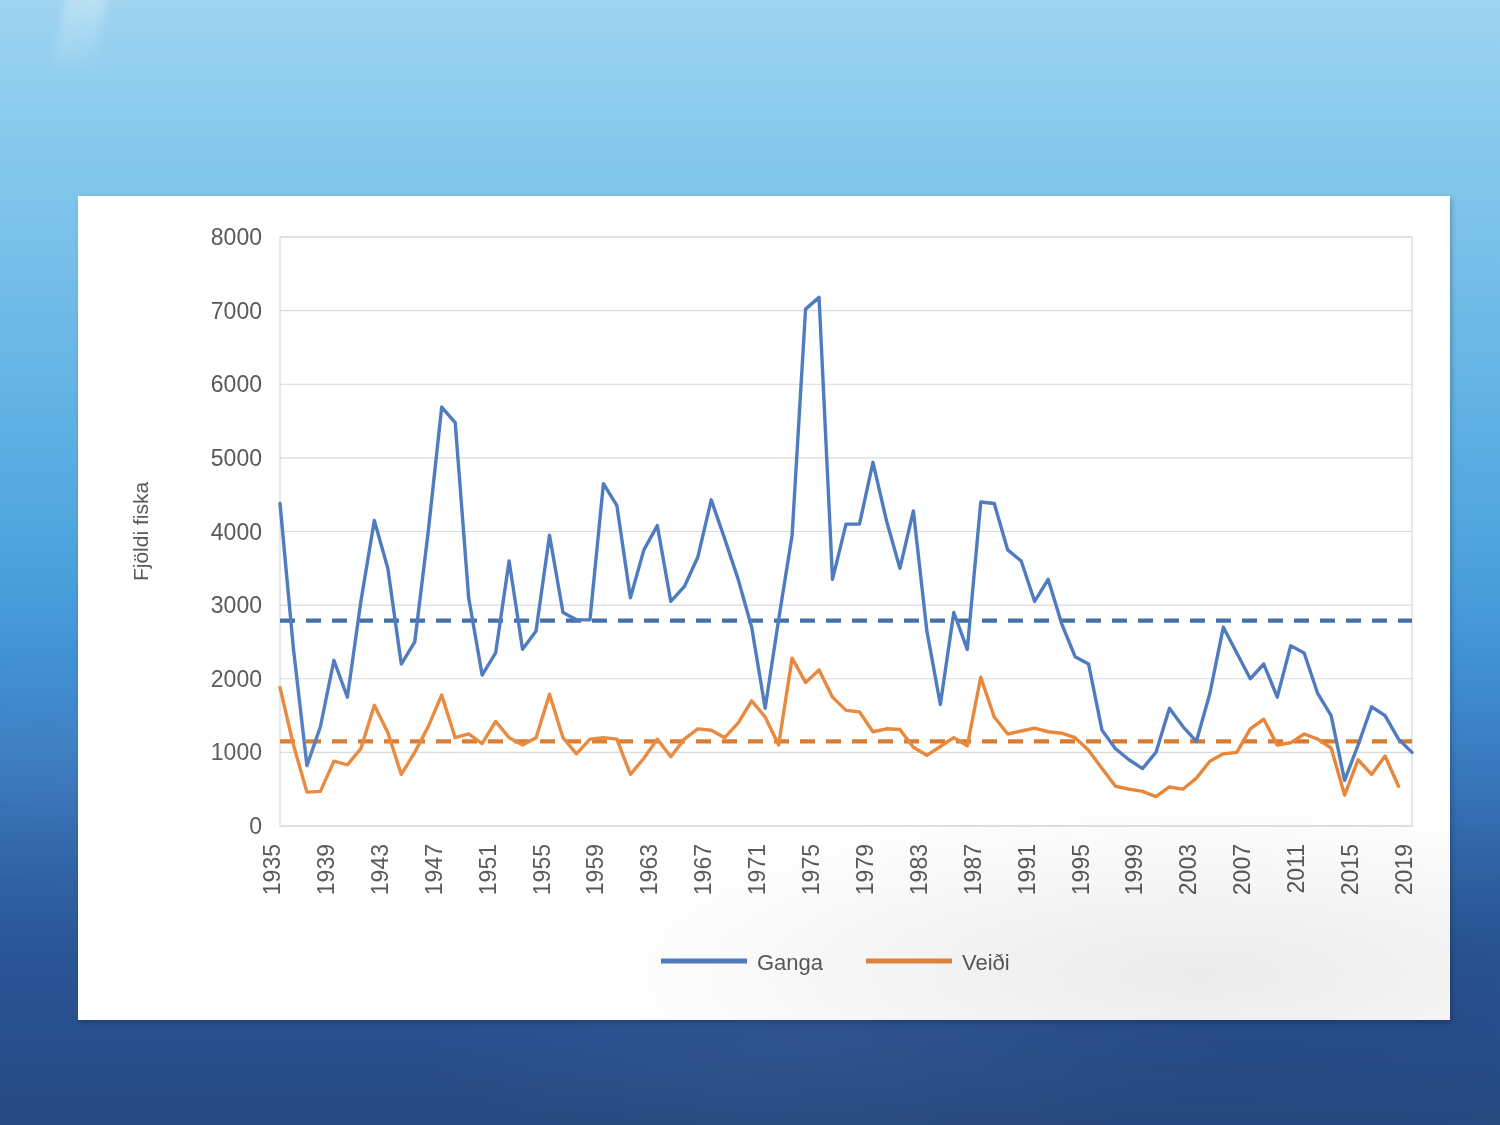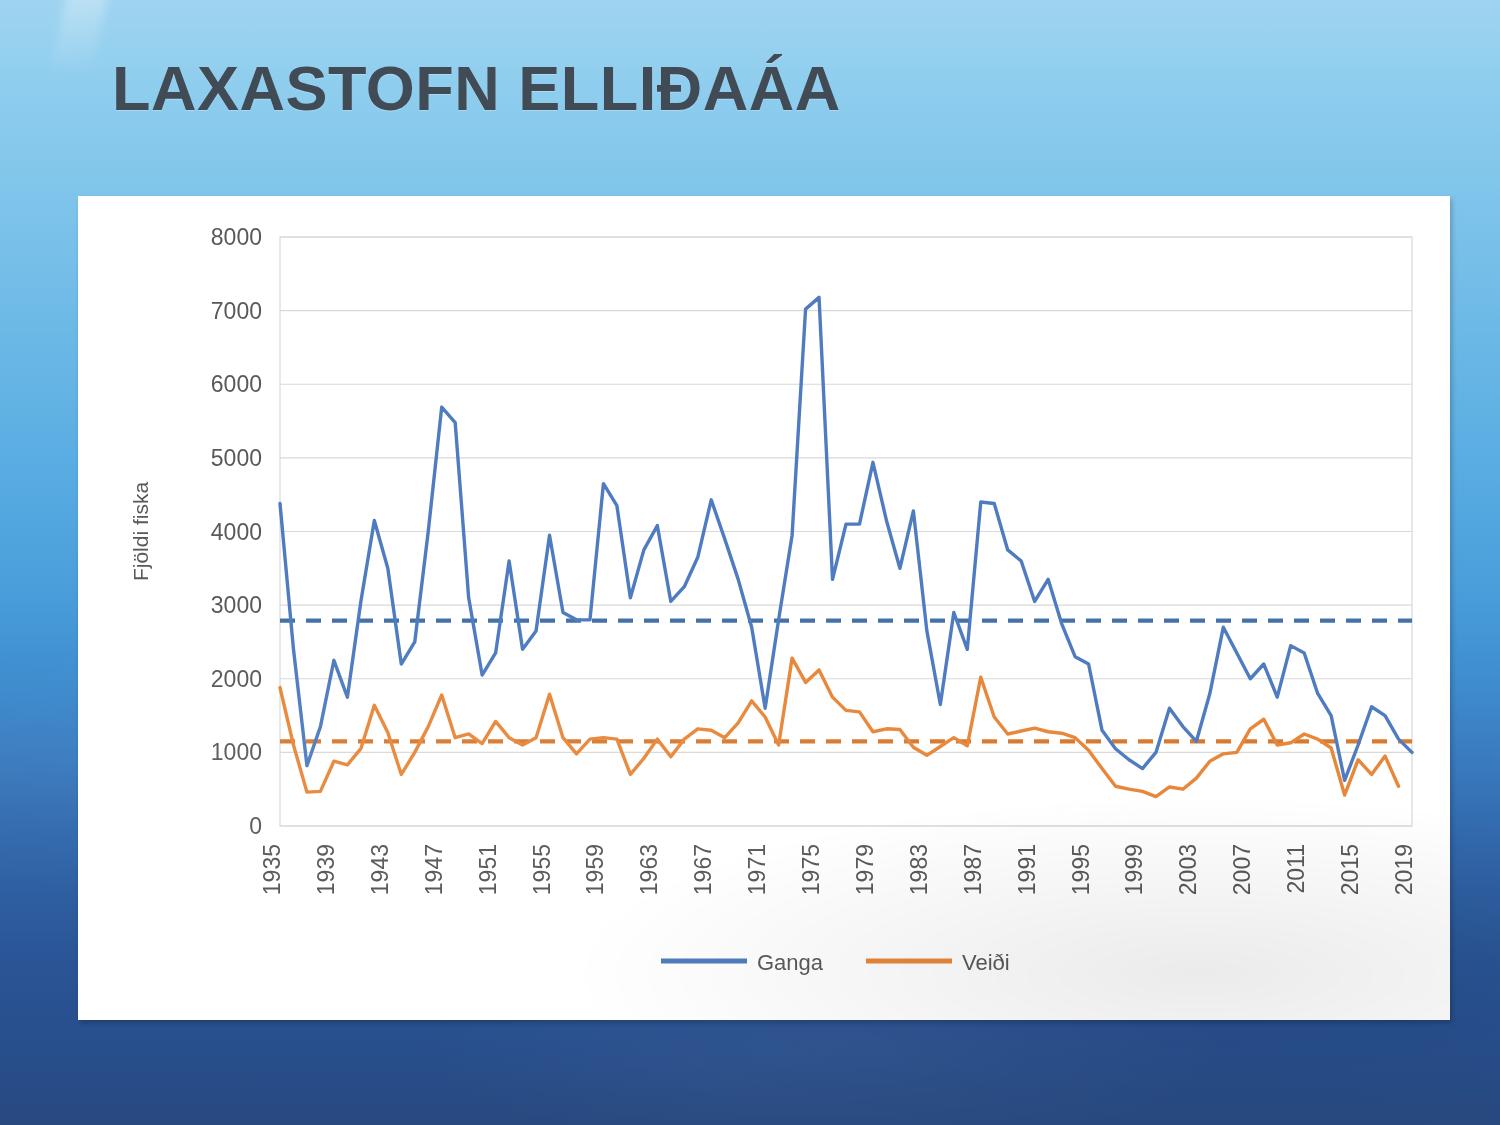--- a/index.html
+++ b/index.html
@@ -134,21 +134,20 @@
     stroke-dasharray: 15 11;
     stroke-linecap: butt;
   }
 </style>
 </head>
 <body>
 
 <div id="slide">
   <div id="light-streak"></div>
 
-  <div id="title">LAXASTOFN ELLIÐAÁA</div>
 
   <div id="chart-card">
     <div id="chart-area">
       <svg class="chart" viewBox="0 0 1372 824" preserveAspectRatio="none">
         <g id="g-grid">
             <line x1="202" x2="1334" y1="630" y2="630" class="gridline"></line>
             <line x1="202" x2="1334" y1="556.375" y2="556.375" class="gridline"></line>
             <line x1="202" x2="1334" y1="482.75" y2="482.75" class="gridline"></line>
             <line x1="202" x2="1334" y1="409.125" y2="409.125" class="gridline"></line>
             <line x1="202" x2="1334" y1="335.5" y2="335.5" class="gridline"></line>

